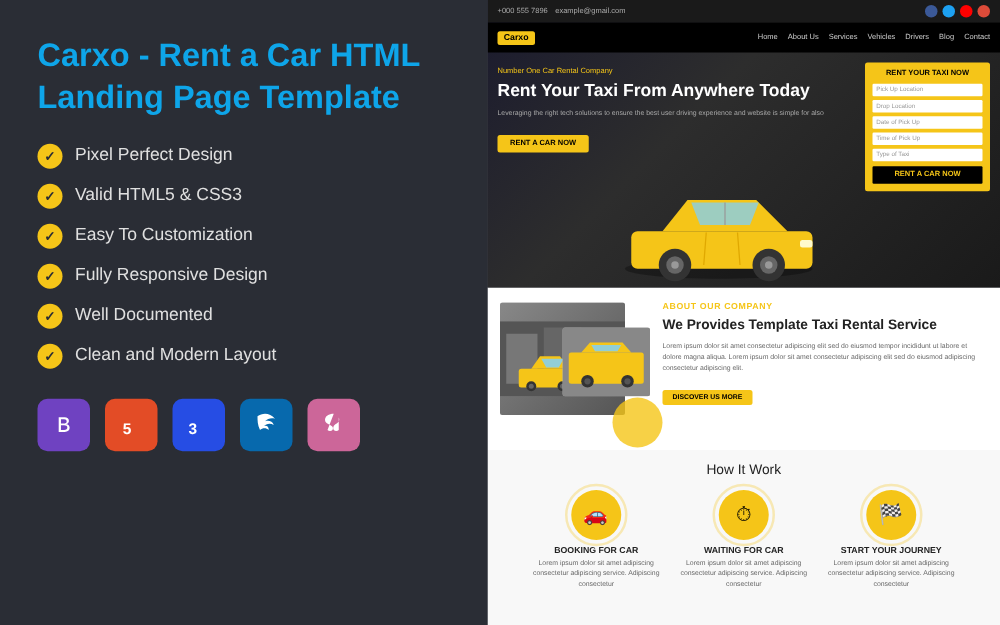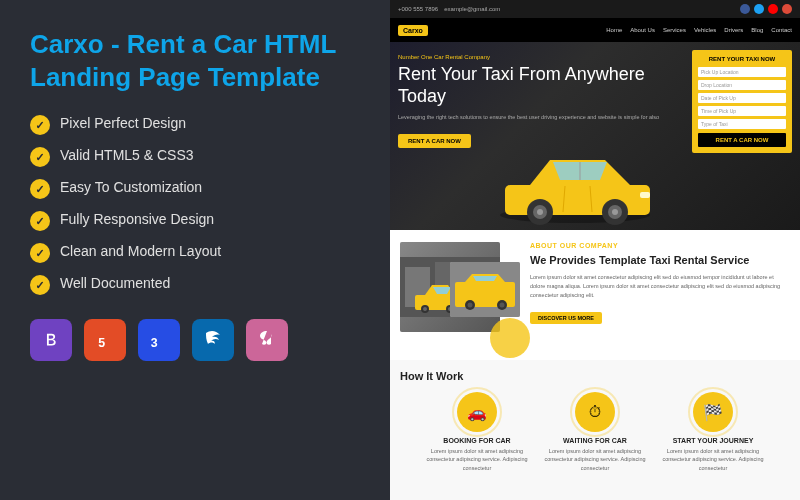--- a/index.html
+++ b/index.html
@@ -217,22 +217,22 @@
     }
 
     .hero-small-text {
       color: #f5c518;
       font-size: 6px;
       margin-bottom: 4px;
     }
 
     .hero-big-title {
       color: #fff;
-      font-size: 18px;
-      font-weight: 400;
+      font-size: 14px;
+      font-weight: 700;
       line-height: 1.2;
       margin-bottom: 6px;
     }
 
     .hero-sub {
       color: #aaa;
       font-size: 5.5px;
       line-height: 1.5;
       margin-bottom: 8px;
     }
@@ -380,23 +380,23 @@
     
     .preview-how {
       background: #f8f8f8;
       padding: 10px;
       height: 140px;
       flex-shrink: 0;
       overflow: hidden;
     }
 
     .how-title {
-      text-align: left;
+      text-align: center;
       font-size: 11px;
-      font-weight: 700;
+      font-weight: 400;
       color: #222;
       margin-bottom: 10px;
     }
 
     .how-steps {
       display: flex;
       gap: 8px;
       justify-content: center;
     }
 
@@ -459,25 +459,25 @@
       <li>
         <div class="check-icon"></div>
         <span>Easy To Customization</span>
       </li>
       <li>
         <div class="check-icon"></div>
         <span>Fully Responsive Design</span>
       </li>
       <li>
         <div class="check-icon"></div>
-        <span>Clean and Modern Layout</span>
+        <span>Well Documented</span>
       </li>
       <li>
         <div class="check-icon"></div>
-        <span>Well Documented</span>
+        <span>Clean and Modern Layout</span>
       </li>
     </ul>
 
   <div class="tech-icons">
     <div class="tech-badge bootstrap">
       <svg width="22" height="22" viewBox="0 0 16 16" fill="white" xmlns="http://www.w3.org/2000/svg">
         <path d="M5.062 12h3.475c1.804 0 2.888-.908 2.888-2.396 0-1.102-.761-1.916-1.904-2.034v-.1c.832-.14 1.482-.93 1.482-1.816 0-1.3-.955-2.11-2.542-2.11H5.062V12zm1.313-4.875V4.658h1.78c.973 0 1.542.457 1.542 1.237 0 .815-.614 1.23-1.764 1.23H6.375zm0 3.762V8.162h1.822c1.236 0 1.887.463 1.887 1.348 0 .896-.627 1.377-1.811 1.377H6.375z"></path>
       </svg>
     </div>
     <div class="tech-badge html5">

